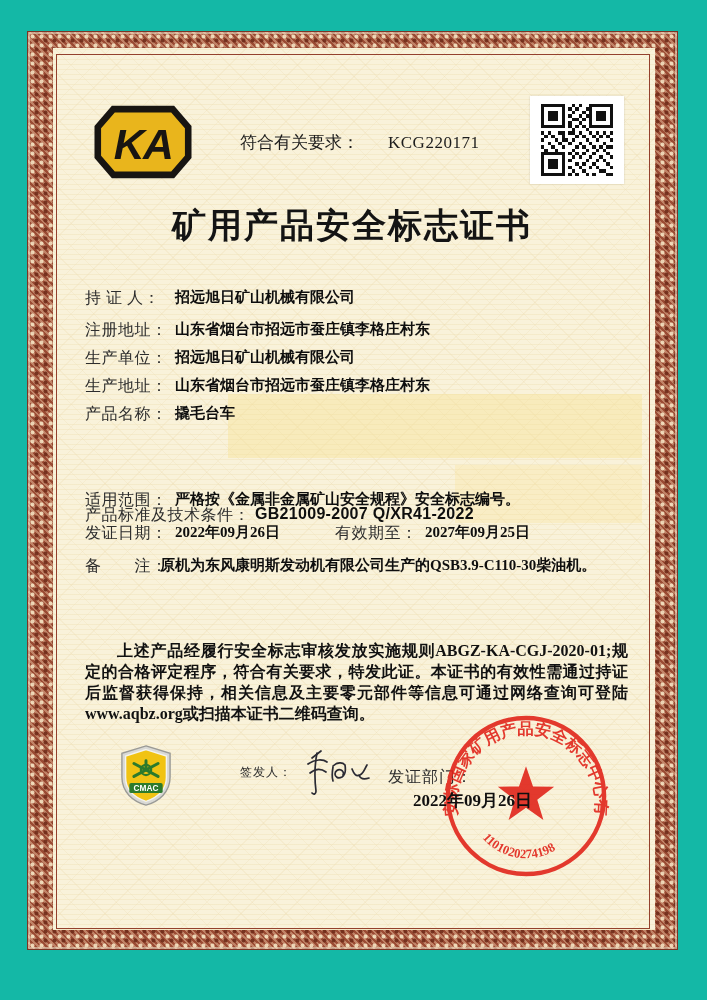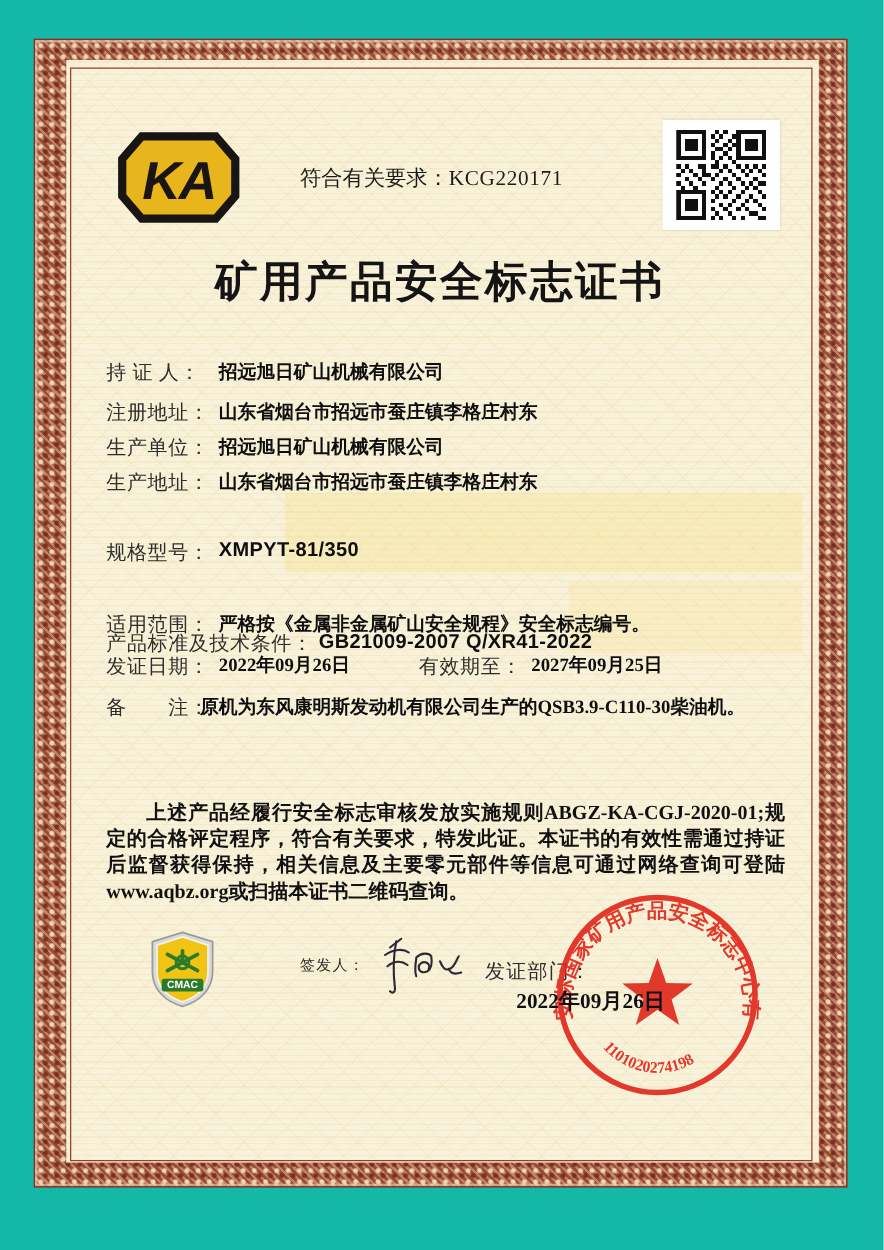--- a/index.html
+++ b/index.html
@@ -38,21 +38,21 @@
     position:absolute;left:56px;top:54px;width:592px;height:873px;
     border:1.5px solid #94412d;pointer-events:none;
   }
   .hl{position:absolute;z-index:1;}
   .hl1{left:228px;top:394px;width:414px;height:64px;background:rgba(247,226,150,.45);}
   .hl2{left:455px;top:465px;width:187px;height:58px;background:rgba(247,226,150,.30);}
   .abs{position:absolute;z-index:2;}
 
   .ka-logo{left:90px;top:105px;width:106px;height:74px;}
   .cert-no{left:240px;top:131px;font-size:17px;color:#1c1c1c;white-space:nowrap;}
-  .cert-no .num{font-family:"Liberation Serif","DejaVu Serif",serif;letter-spacing:.5px;}
+  .cert-no .num{font-family:"Liberation Serif","DejaVu Serif",serif;letter-spacing:.5px;margin-left:29px;}
   .qr-box{left:530px;top:96px;width:94px;height:88px;background:#ffffff;box-shadow:0 0 2px rgba(0,0,0,.15);}
   .qr-box svg{position:absolute;left:11px;top:8px;}
 
   .title{
     left:56px;top:203px;width:592px;text-align:center;
     font-size:34px;font-weight:900;color:#141414;letter-spacing:2px;white-space:nowrap;
   }
 
   .row{left:85px;width:556px;height:22px;font-size:16px;white-space:nowrap;}
   .row .lbl{position:absolute;left:0;color:#2d2d2d;letter-spacing:.5px;}
@@ -133,23 +133,23 @@
     <span class="val">山东省烟台市招远市蚕庄镇李格庄村东</span>
   </div>
   <div class="abs row r3">
     <span class="lbl">生产单位：</span>
     <span class="val">招远旭日矿山机械有限公司</span>
   </div>
   <div class="abs row r4">
     <span class="lbl">生产地址：</span>
     <span class="val">山东省烟台市招远市蚕庄镇李格庄村东</span>
   </div>
-  <div class="abs row r6">
-    <span class="lbl">规格型号：</span>
-    <span class="val code">XMPYT-81/350</span>
+  <div class="abs row r5">
+    <span class="lbl">产品名称：</span>
+    <span class="val">撬毛台车</span>
   </div>
   <div class="abs row r7 wide">
     <span class="lbl">产品标准及技术条件：</span>
     <span class="val code">GB21009-2007 Q/XR41-2022</span>
   </div>
   <div class="abs row r8">
     <span class="lbl">适用范围：</span>
     <span class="val">严格按《金属非金属矿山安全规程》安全标志编号。</span>
   </div>
 

